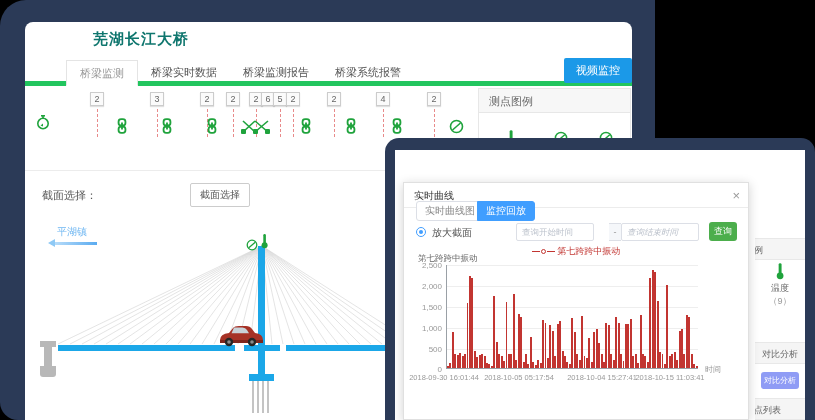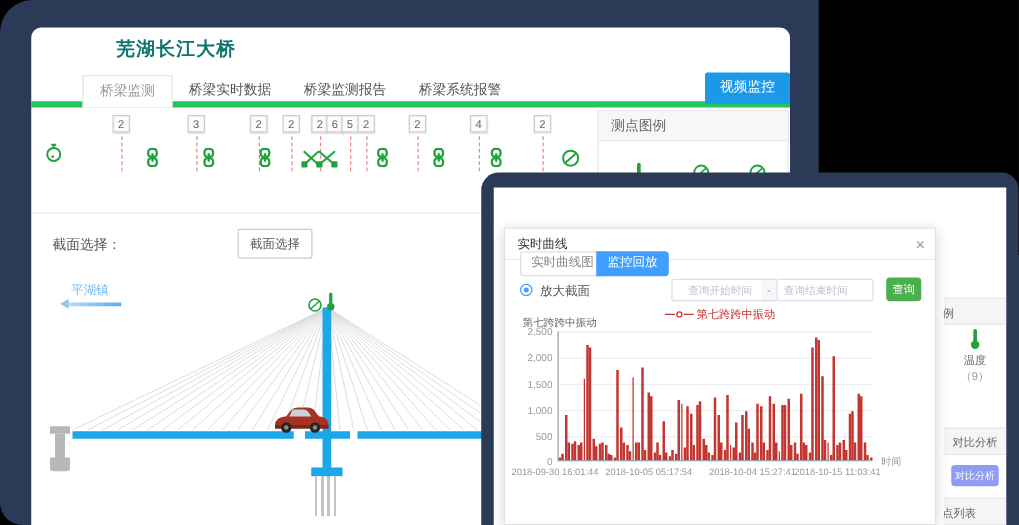--- a/index.html
+++ b/index.html
@@ -51,21 +51,21 @@
   .dlg-title{position:absolute;left:10px;top:0;font-size:10px;color:#333;line-height:25px;}
   .dlg-close{position:absolute;right:8px;top:0;font-size:13px;color:#999;line-height:25px;cursor:pointer;}
   .dlg-tab{position:absolute;top:18px;height:20px;font-size:10px;line-height:18px;padding:0 8px;border:1px solid #dcdfe6;background:#fff;color:#888;}
   .dlg-tab.t1{left:12px;border-radius:3px 0 0 3px;}
   .dlg-tab.t2{left:73px;border-radius:0 3px 3px 0;background:#409eff;border-color:#409eff;color:#fff;}
   .radio{position:absolute;left:12px;top:44px;width:10px;height:10px;border-radius:50%;border:1px solid #409eff;}
   .radio:after{content:"";position:absolute;left:2px;top:2px;width:4px;height:4px;border-radius:50%;background:#409eff;}
   .radio-label{position:absolute;left:28px;top:43px;font-size:10px;color:#555;}
   .dlg-input{position:absolute;top:40px;width:78px;height:18px;border:1px solid #dcdfe6;border-radius:2px;font-size:8.5px;color:#555;padding:0 5px;}
   .dlg-input::placeholder{color:#bcc2cc;}
-  .in1{left:133px;text-align:center;} .in2{left:217px;}
+  .in1{left:112px;} .in2{left:217px;font-style:italic;}
   .range-sep{position:absolute;left:205px;top:40px;width:12px;height:18px;background:#f5f7fa;border-top:1px solid #dcdfe6;border-bottom:1px solid #dcdfe6;text-align:center;line-height:16px;font-size:9px;color:#999;}
   .query-btn{position:absolute;left:305px;top:39px;width:28px;height:19px;background:#4cae4c;border:none;border-radius:3px;color:#fff;font-size:9px;line-height:19px;padding:0;}
   .chart-legend{position:absolute;left:0;right:0;top:62px;text-align:center;font-size:9px;color:#c23531;}
   .leg-line{display:inline-block;width:8px;height:1px;background:#c23531;vertical-align:middle;}
   .leg-circle{display:inline-block;width:5px;height:5px;border:1px solid #c23531;border-radius:50%;vertical-align:middle;margin:0 1px;}
   .chart-title{position:absolute;left:14px;top:70px;font-size:8.5px;color:#666;}
   .plot{position:absolute;left:42px;top:82px;width:252px;height:104px;border-left:1px solid #9aa0a6;border-bottom:1px solid #9aa0a6;}
   .gline{position:absolute;left:0;right:0;height:0;border-top:1px solid #eee;}
   .bars{position:absolute;left:0;bottom:0;width:100%;height:100%;display:flex;align-items:flex-end;}
   .ylab{position:absolute;width:38px;text-align:right;font-size:8px;color:#999;}

